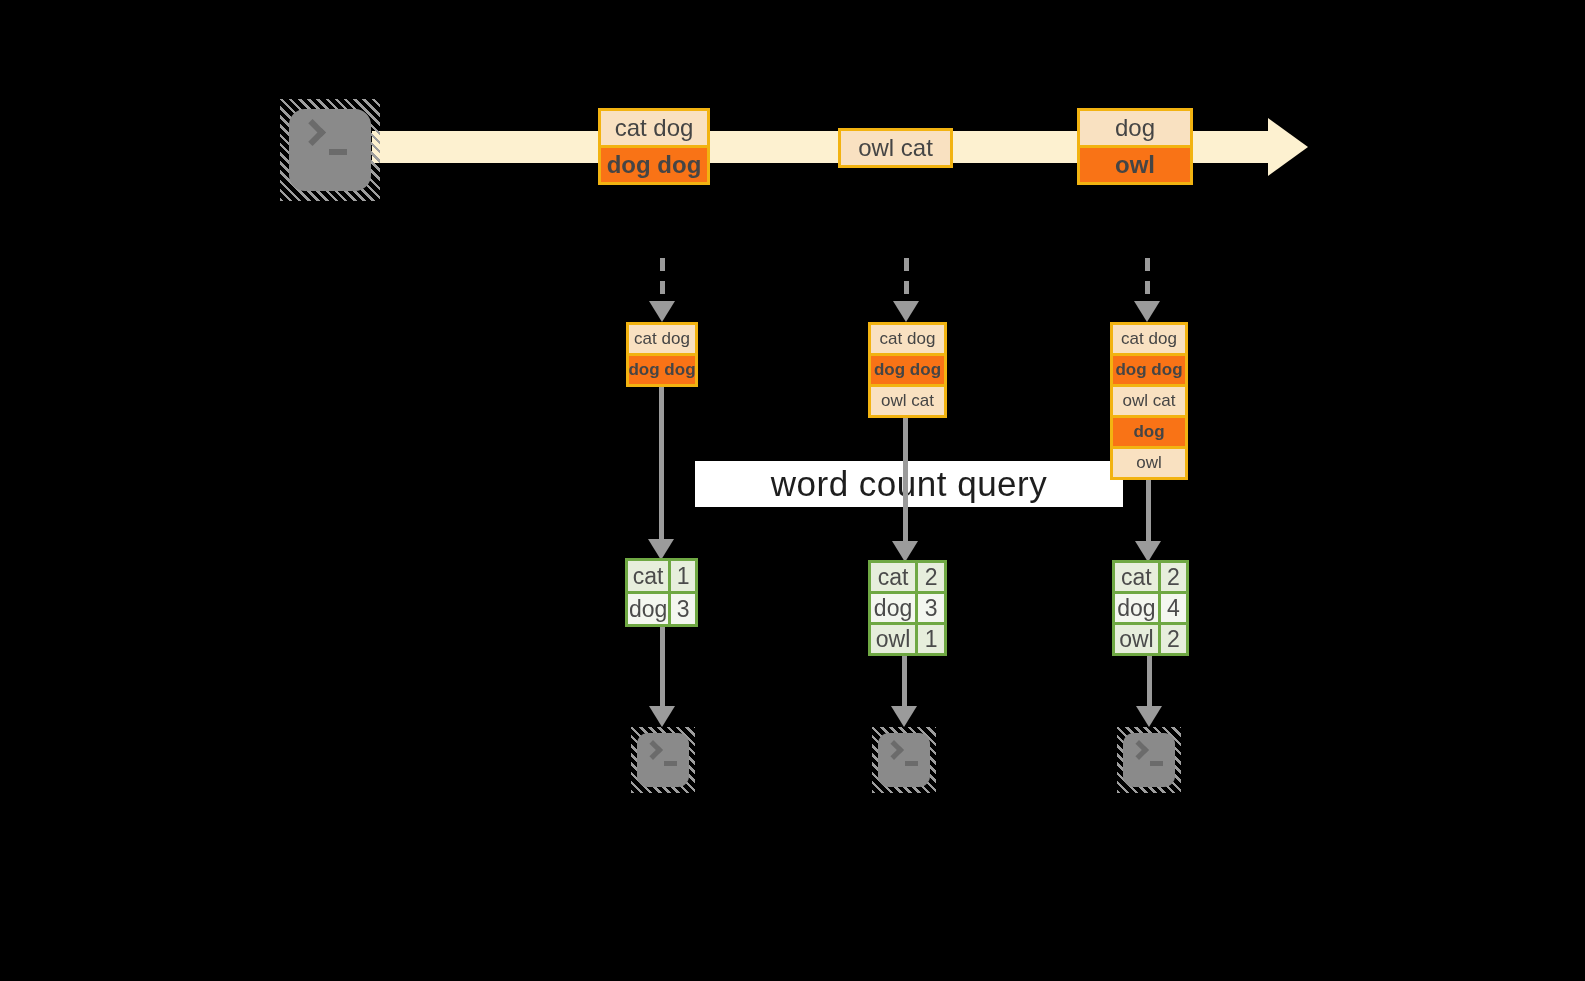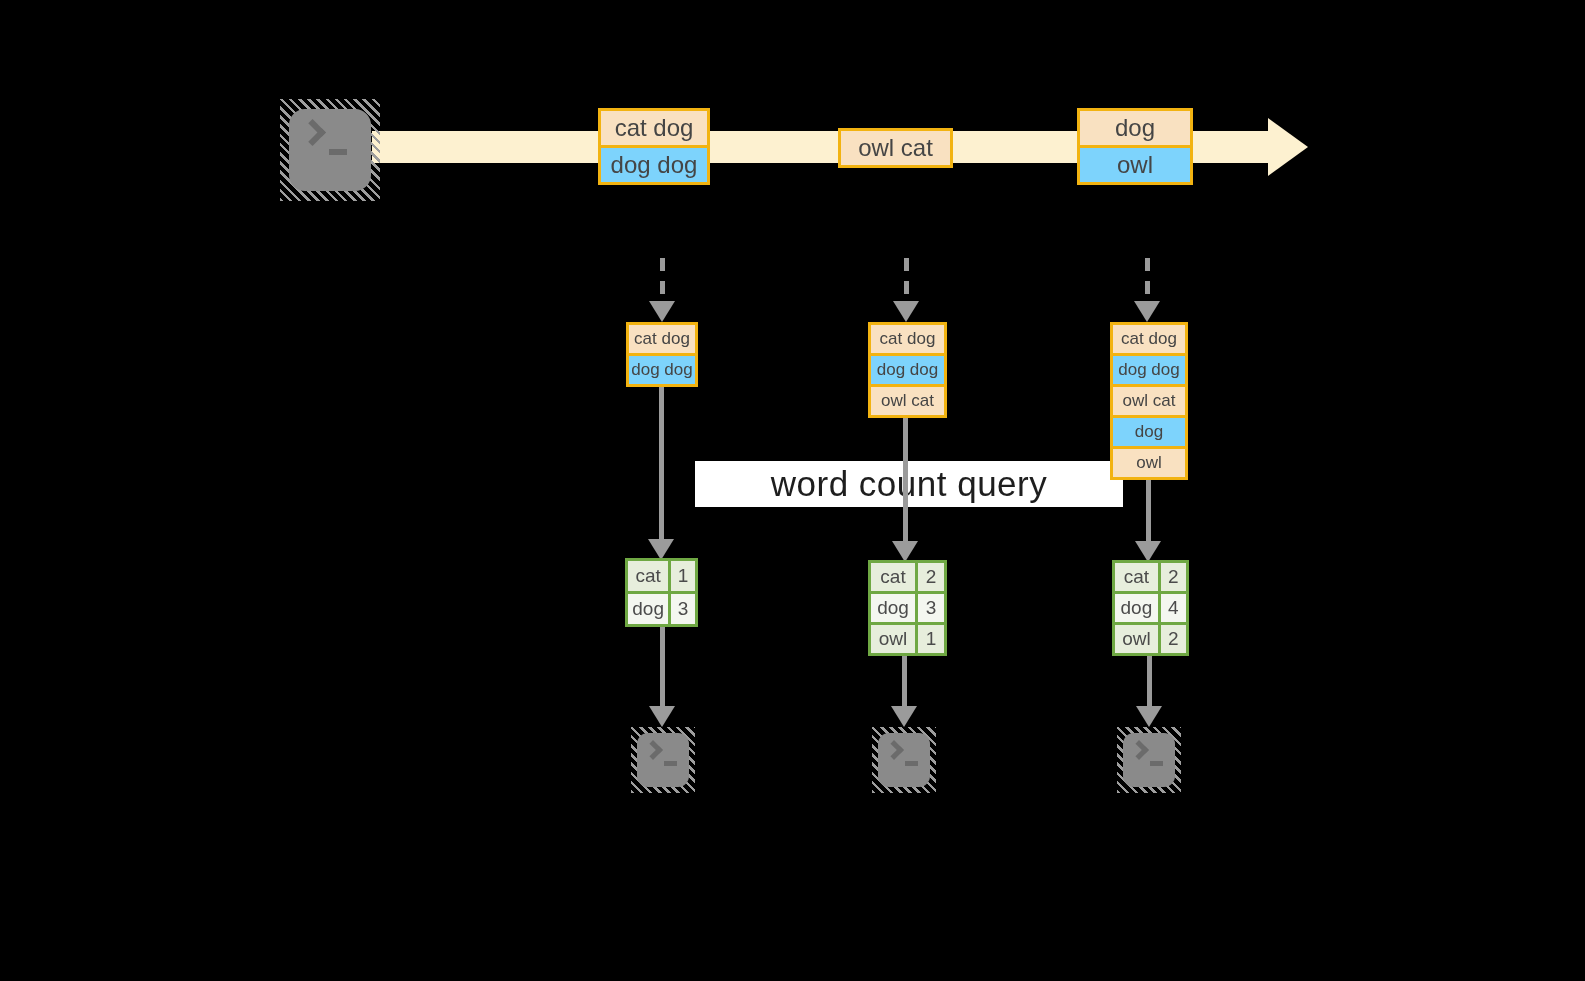--- a/index.html
+++ b/index.html
@@ -31,40 +31,40 @@
     border-left:40px solid #fdf1d0; }
 
   
   .obox { position:absolute; z-index:3; box-sizing:border-box;
     background:#f2b311; padding:3px; display:flex; flex-direction:column; gap:3px; }
   .obox .cell { display:flex; align-items:center; justify-content:center;
     color:#454545; white-space:nowrap; }
   .obox.big .cell { height:34px; font-size:24px; }
   .obox.small .cell { height:28px; font-size:17px; }
   .peach { background:#f9e1c1; }
-  .cream { background:#7dd3fc; }
+  .cream { background:#f97316;font-weight:bold; }
 
   
   .arr { position:absolute; z-index:2; display:flex; flex-direction:column; align-items:center; }
   .shaft { width:5px; flex:1; background:#9b9b9b; }
   .shaft.dashed { background:repeating-linear-gradient(to bottom,#9b9b9b 0 13px,transparent 13px 23px); }
   .ahead { width:0; height:0; border-left:13px solid transparent;
     border-right:13px solid transparent; border-top:21px solid #9b9b9b; }
 
   
   .query-band { position:absolute; z-index:1; background:#ffffff;
     display:flex; align-items:center; justify-content:center; }
   .query-band span { font-size:35px; color:#1e1e1e; letter-spacing:0.5px; }
 
   
   .gtable { position:absolute; z-index:3; box-sizing:border-box;
     background:#6fa843; padding:3px; display:grid;
     grid-template-columns:1.7fr 1fr; gap:3px; }
   .gcell { display:flex; align-items:center; justify-content:center;
-    height:28px; font-size:19px; color:#4b4b4b; }
+    height:28px; font-size:23px; color:#4b4b4b; }
   .gtable.two .gcell { height:30px; }
   .g-dark { background:#e7eedc; }
   .g-light { background:#f4f7f0; }
 </style>
 </head>
 <body>
 
 <div class="canvas">
 
   <div class="band" style="left:372px; top:131px; width:896px; height:32px;"></div>

